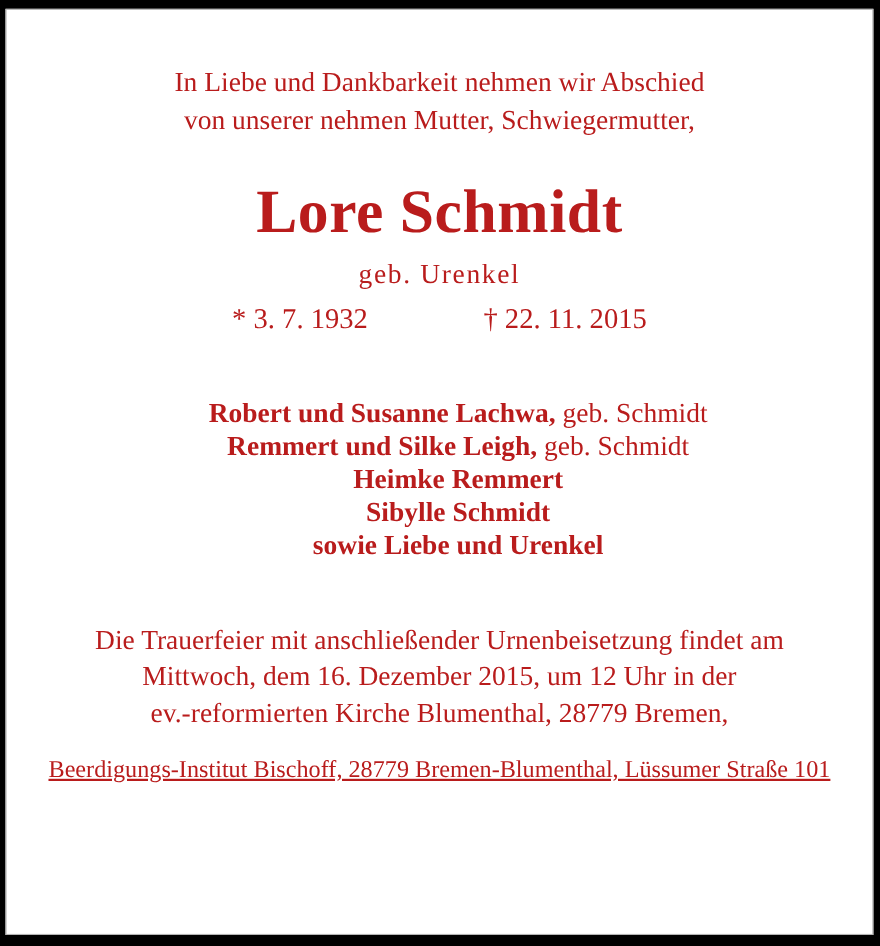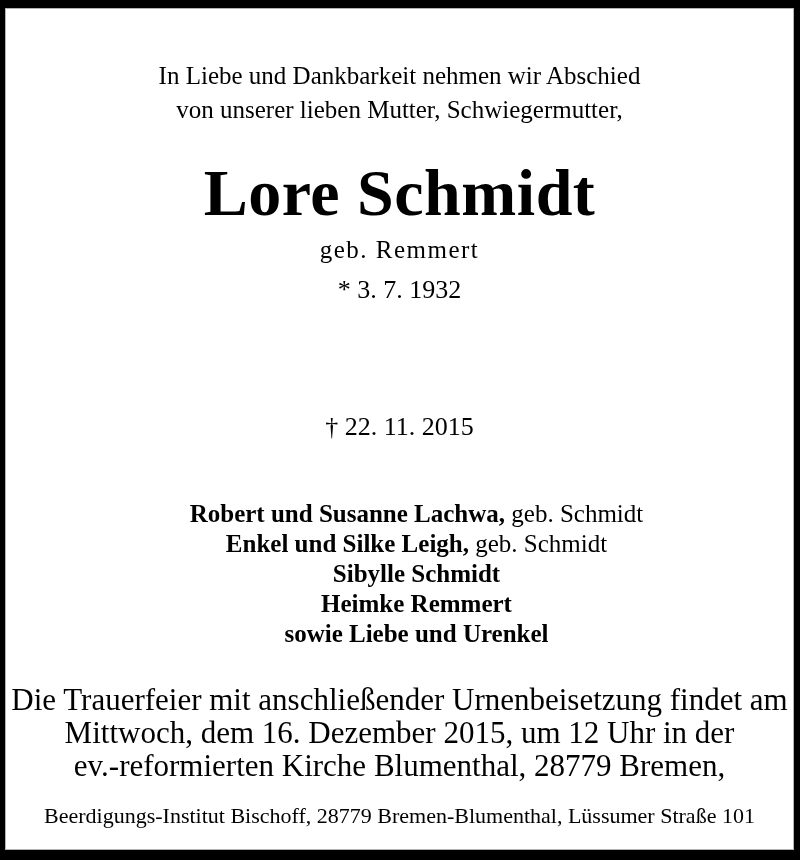--- a/index.html
+++ b/index.html
@@ -20,96 +20,96 @@
   }
   .card {
     position: absolute;
     top: 8px;
     left: 5px;
     right: 6px;
     bottom: 10px;
     background: #ffffff;
     border: 1px solid #b4b4b4;
     box-sizing: border-box;
-    color: #000000;
+    color: #b91c1c;
     text-align: center;
     overflow: hidden;
   }
   .intro {
     margin-top: 50px;
     font-size: 25px;
     line-height: 34px;
   }
   .deceased-name {
     margin-top: 30px;
-    font-size: 66px;
+    font-size: 56px;
     line-height: 72px;
     font-weight: 700;
     letter-spacing: 0.5px;
   }
   .maiden-name {
     margin-top: 6px;
     font-size: 25px;
     line-height: 30px;
     letter-spacing: 1.5px;
   }
   .dates-row {
     margin-top: 9px;
     display: flex;
     justify-content: center;
     gap: 105px;
     font-size: 26px;
     line-height: 32px;
-    flex-direction: column;
   }
   .mourners {
     margin-top: 56px;
     font-size: 25px;
     line-height: 30px;
     margin-left: 34px;
   }
   .mourners .bold-part { font-weight: 700; }
   .mourners .regular-part { font-weight: 400; }
   .ceremony {
-    margin-top: 34px;
-    font-size: 31px;
+    margin-top: 54px;
+    font-size: 25px;
     line-height: 33px;
   }
   .funeral-home {
     margin-top: 21px;
     font-size: 22px;
     line-height: 26px;
+    text-decoration: underline;
   }
   .line { display: block; }
 </style>
 </head>
 <body>
 
 <div class="frame">
   <div class="card">
 
     <div class="intro">
       <span class="line">In Liebe und Dankbarkeit nehmen wir Abschied</span>
-      <span class="line">von unserer lieben Mutter, Schwiegermutter,</span>
+      <span class="line">von unserer nehmen Mutter, Schwiegermutter,</span>
     </div>
 
     <div class="deceased-name">Lore Schmidt</div>
 
-    <div class="maiden-name">geb. Remmert</div>
+    <div class="maiden-name">geb. Urenkel</div>
 
     <div class="dates-row">
       <span>* 3. 7. 1932</span>
       <span>† 22. 11. 2015</span>
     </div>
 
     <div class="mourners">
       <span class="line"><span class="bold-part">Robert und Susanne Lachwa,</span><span class="regular-part"> geb. Schmidt</span></span>
-      <span class="line"><span class="bold-part">Enkel und Silke Leigh,</span><span class="regular-part"> geb. Schmidt</span></span>
+      <span class="line"><span class="bold-part">Remmert und Silke Leigh,</span><span class="regular-part"> geb. Schmidt</span></span>
+      <span class="line"><span class="bold-part">Heimke Remmert</span><span class="regular-part"></span></span>
       <span class="line"><span class="bold-part">Sibylle Schmidt</span><span class="regular-part"></span></span>
-      <span class="line"><span class="bold-part">Heimke Remmert</span><span class="regular-part"></span></span>
       <span class="line"><span class="bold-part">sowie Liebe und Urenkel</span><span class="regular-part"></span></span>
     </div>
 
     <div class="ceremony">
       <span class="line">Die Trauerfeier mit anschließender Urnenbeisetzung findet am</span>
       <span class="line">Mittwoch, dem 16. Dezember 2015, um 12 Uhr in der</span>
       <span class="line">ev.-reformierten Kirche Blumenthal, 28779 Bremen,</span>
     </div>
 
     <div class="funeral-home">Beerdigungs-Institut Bischoff, 28779 Bremen-Blumenthal, Lüssumer Straße 101</div>

